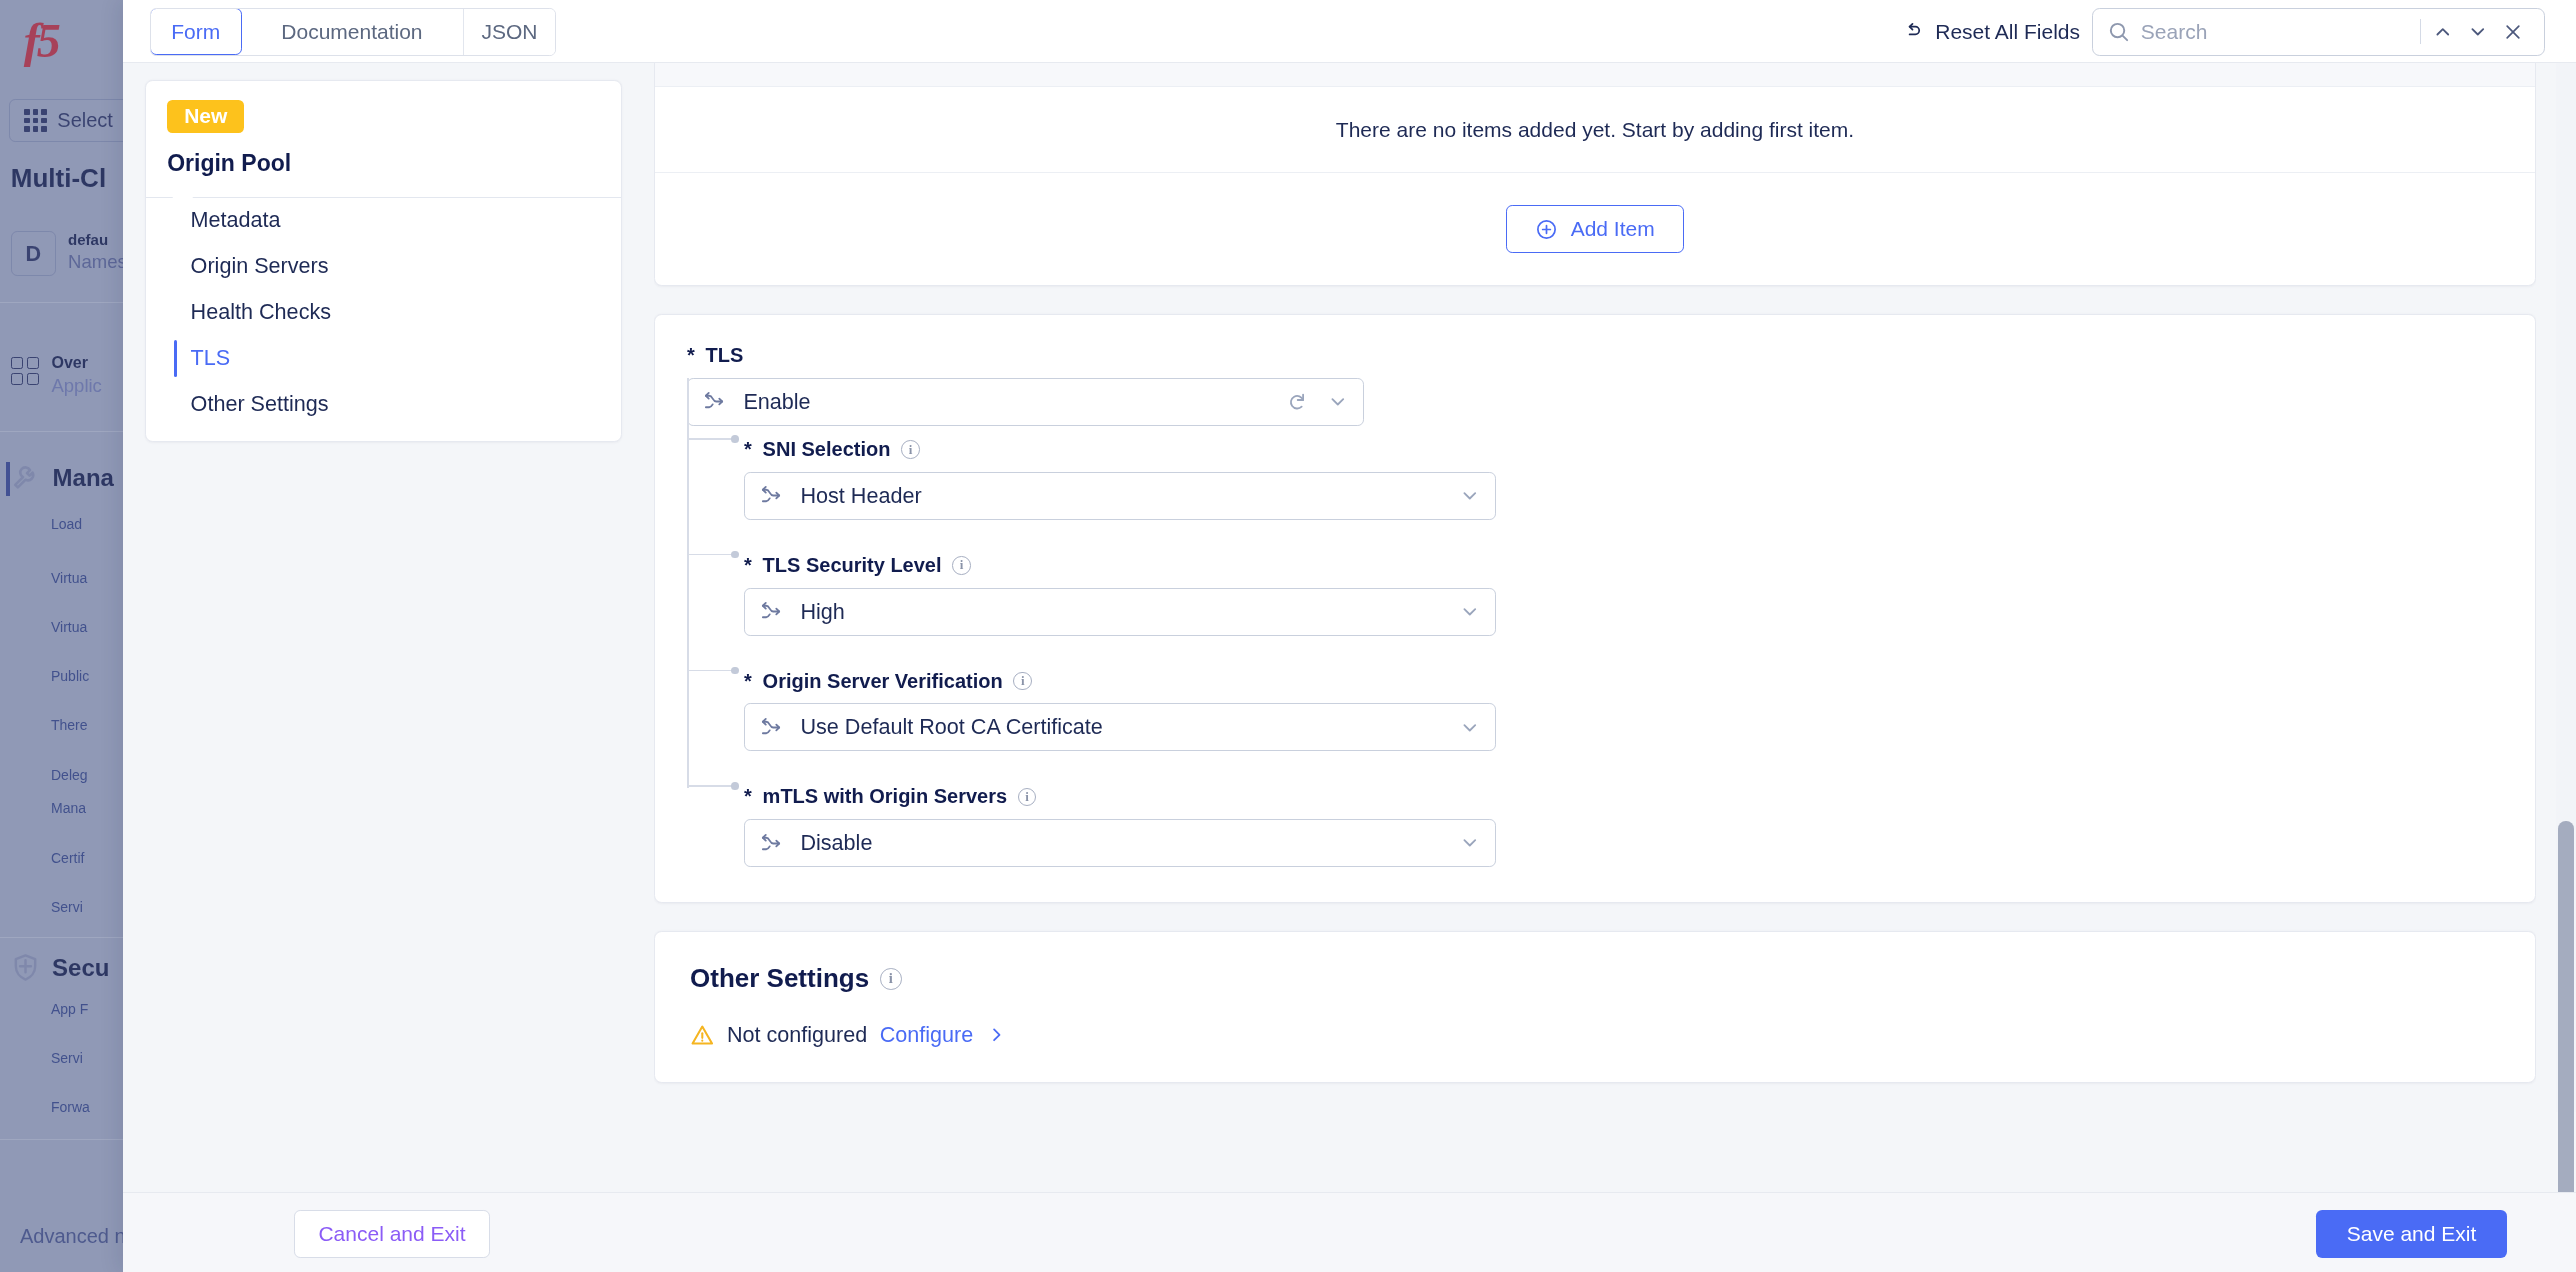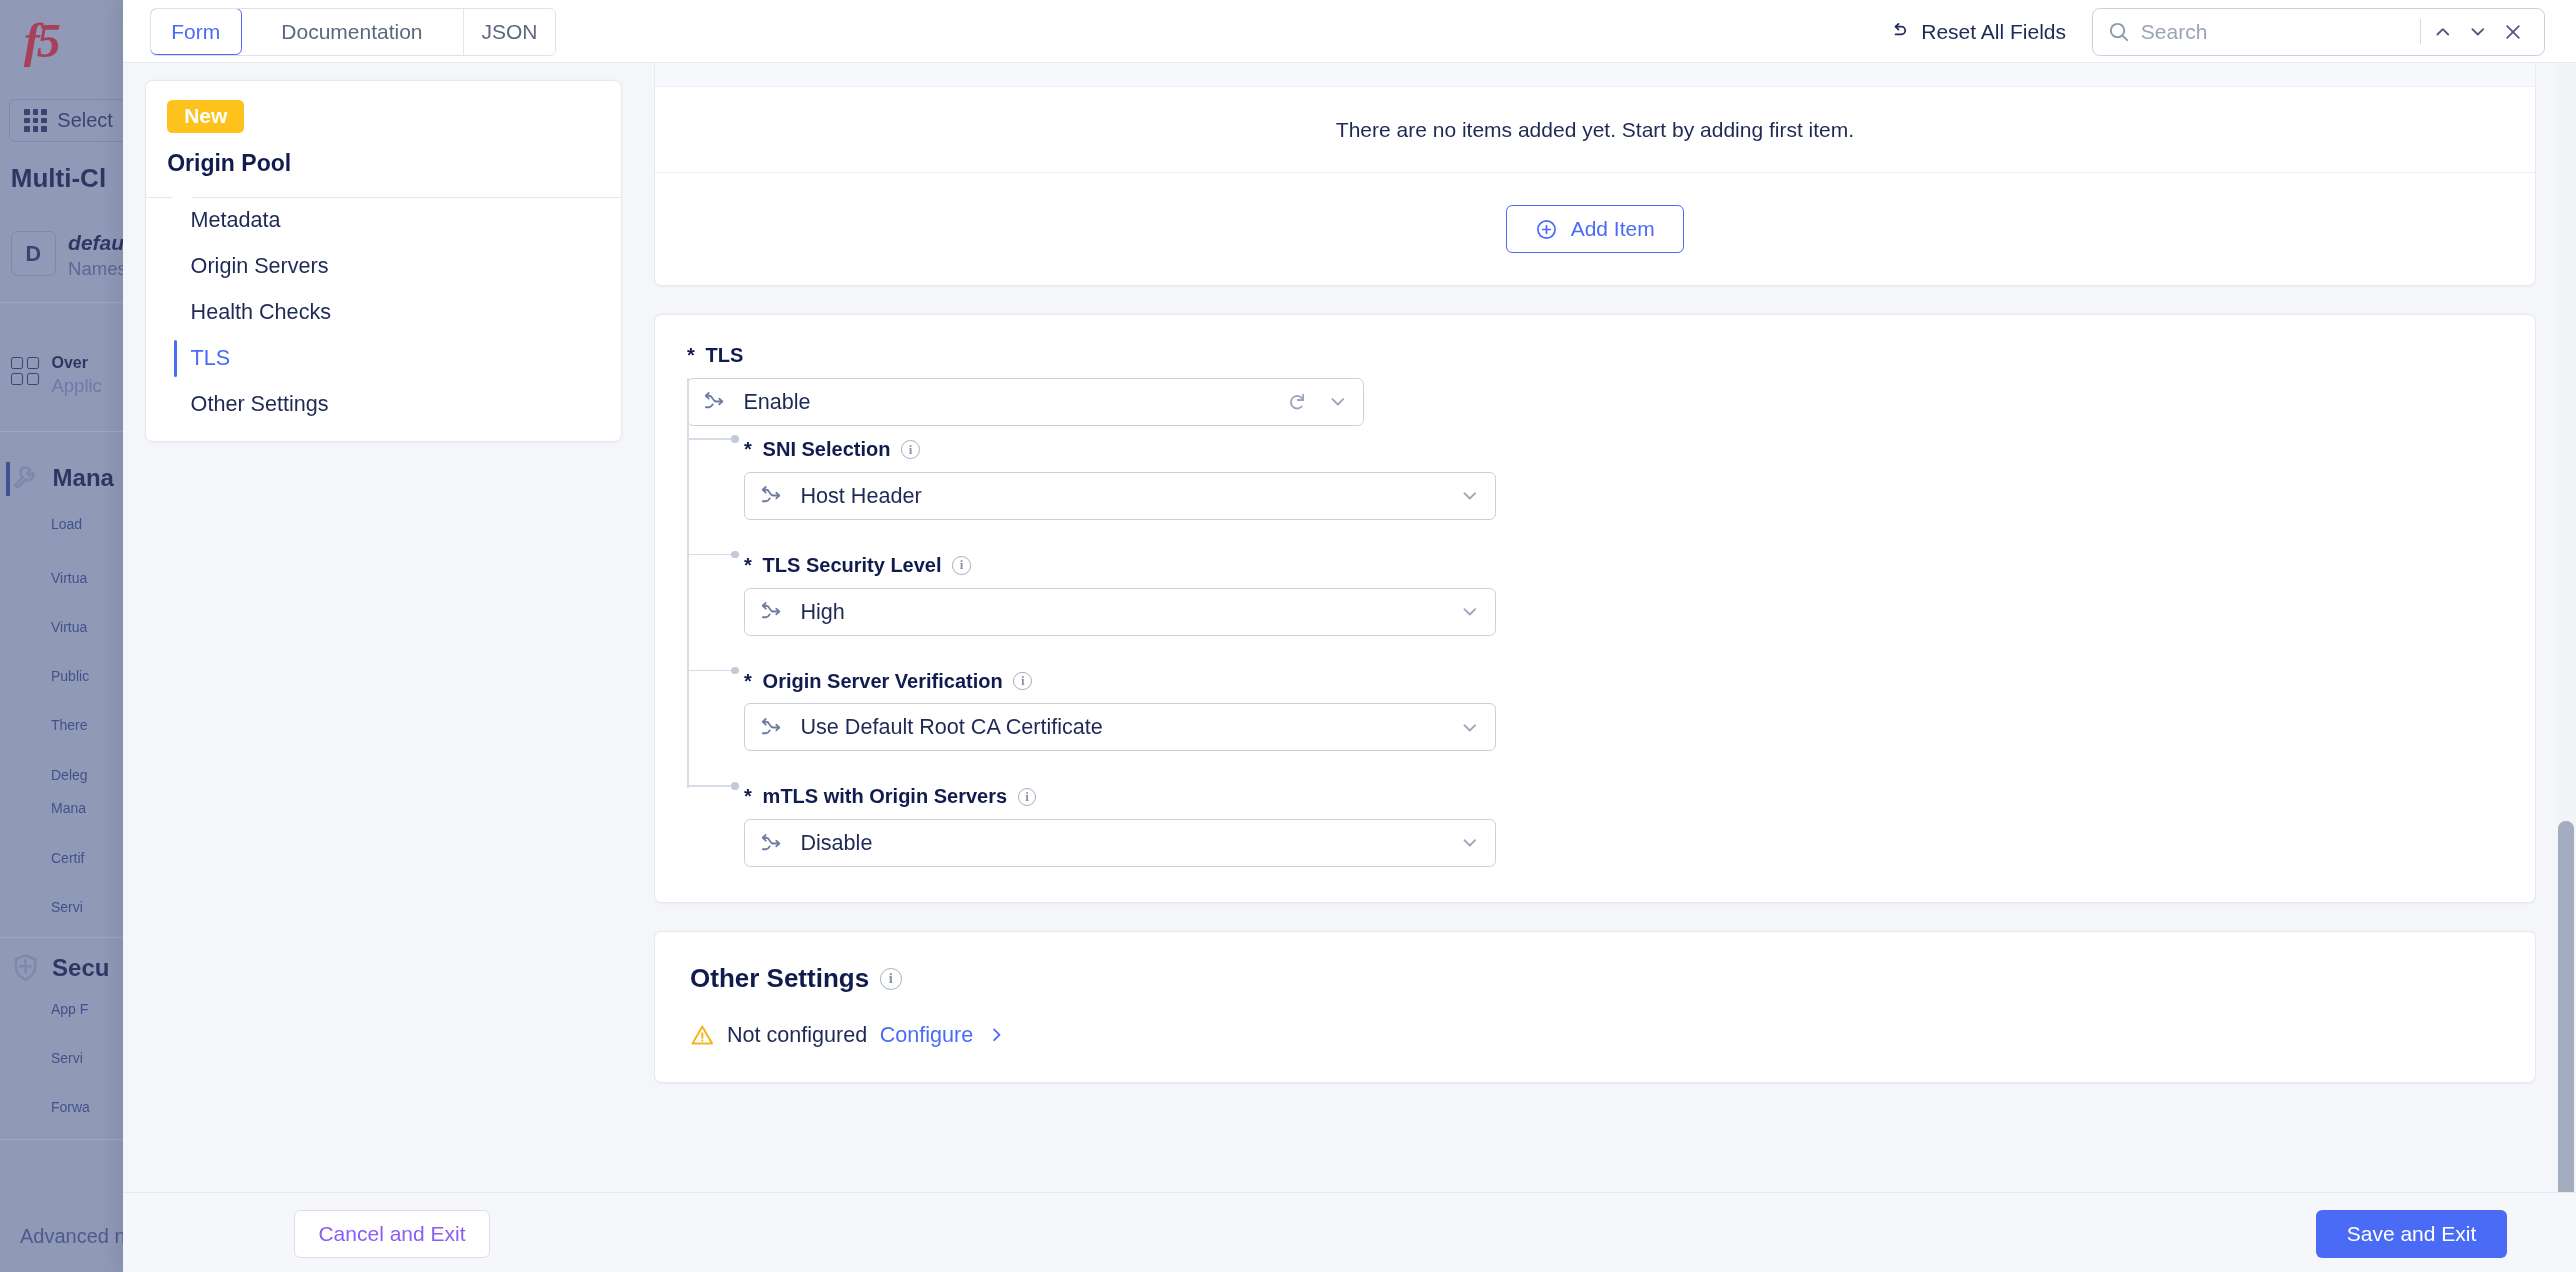--- a/index.html
+++ b/index.html
@@ -43,21 +43,21 @@
   }
   #bg-ns {
     position: absolute; left: 10.8px; top: 231px;
     display: flex; align-items: flex-start; gap: 12.3px;
   }
   #bg-ns .av {
     width: 45px; height: 45px; border: 0.8px solid #6C78A0; border-radius: 6.2px;
     display:flex; align-items:center; justify-content:center;
     font-size: 21.6px; font-weight: bold; color:#1F2A5E;
   }
-  #bg-ns .tx .n { font-size: 21px; font-weight: bold; color: #111C4E; white-space: nowrap; font-style: italic; }
+  #bg-ns .tx .n { font-size: 15px; font-weight: bold; color: #111C4E; white-space: nowrap; }
   #bg-ns .tx .s { font-size: 18.5px; color: #47538A; margin-top: 3.1px; white-space: nowrap; }
   .bg-div { position: absolute; left: 0; width: 292px; height: 0.8px; background: #929BB8; }
   #bg-overview {
     position: absolute; left: 10.8px; top: 354px;
     display: flex; align-items: flex-start; gap: 12.3px;
   }
   .sq-icon { display:grid; grid-template-columns: repeat(2,12.3px); grid-template-rows: repeat(2,12.3px); gap:3.8px; margin-top:3.1px;}
   .sq-icon i { display:block; border: 1.9px solid #1F2A5E; border-radius: 2.3px; }
   #bg-overview .tx .n { font-size: 16px; font-weight: bold; color: #111C4E; white-space: nowrap; }
   #bg-overview .tx .s { font-size: 18.5px; color: #5A66A0; margin-top: 3.1px; white-space: nowrap; }
@@ -103,21 +103,21 @@
   .tab.sel {
     color: #4A6BF5; border: 1.5px solid #4A6BF5; border-radius: 6.2px;
     margin: -0.8px; z-index: 2; background: #fff;
   }
   #tab-form { width: 92px; padding: 0; }
   #tab-doc { width: 223px; padding: 0; }
   #tab-json { width: 91px; padding: 0; }
 
   #header-right {
     position: absolute; right: 31px; top: 7.7px;
-    display: flex; align-items: center; gap: 26px;
+    display: flex; align-items: center; gap: 12px;
   }
   #reset-all {
     display: flex; align-items: center; gap: 10.8px;
     font-size: 21px; color: #1E2A55; cursor: pointer;
   }
   #search-wrap {
     display: flex; align-items: center; width: 453px; height: 48px;
     border: 0.8px solid #C9D0DD; border-radius: 7.7px; padding: 12px 14px; background: #fff; justify-content: center;
   }
   #search-input {

